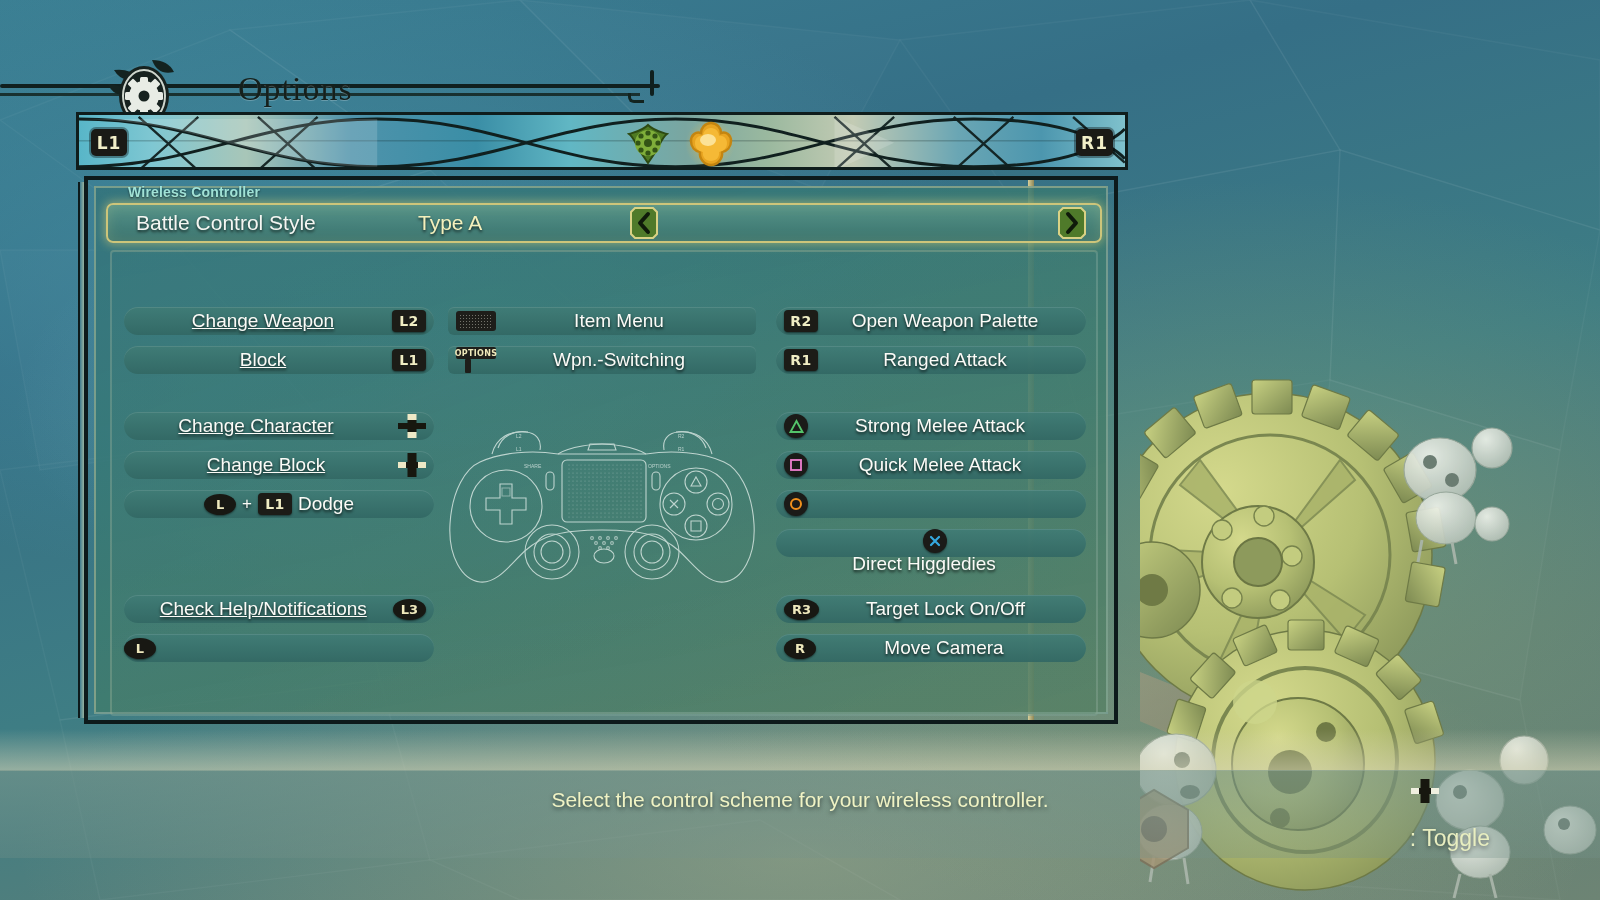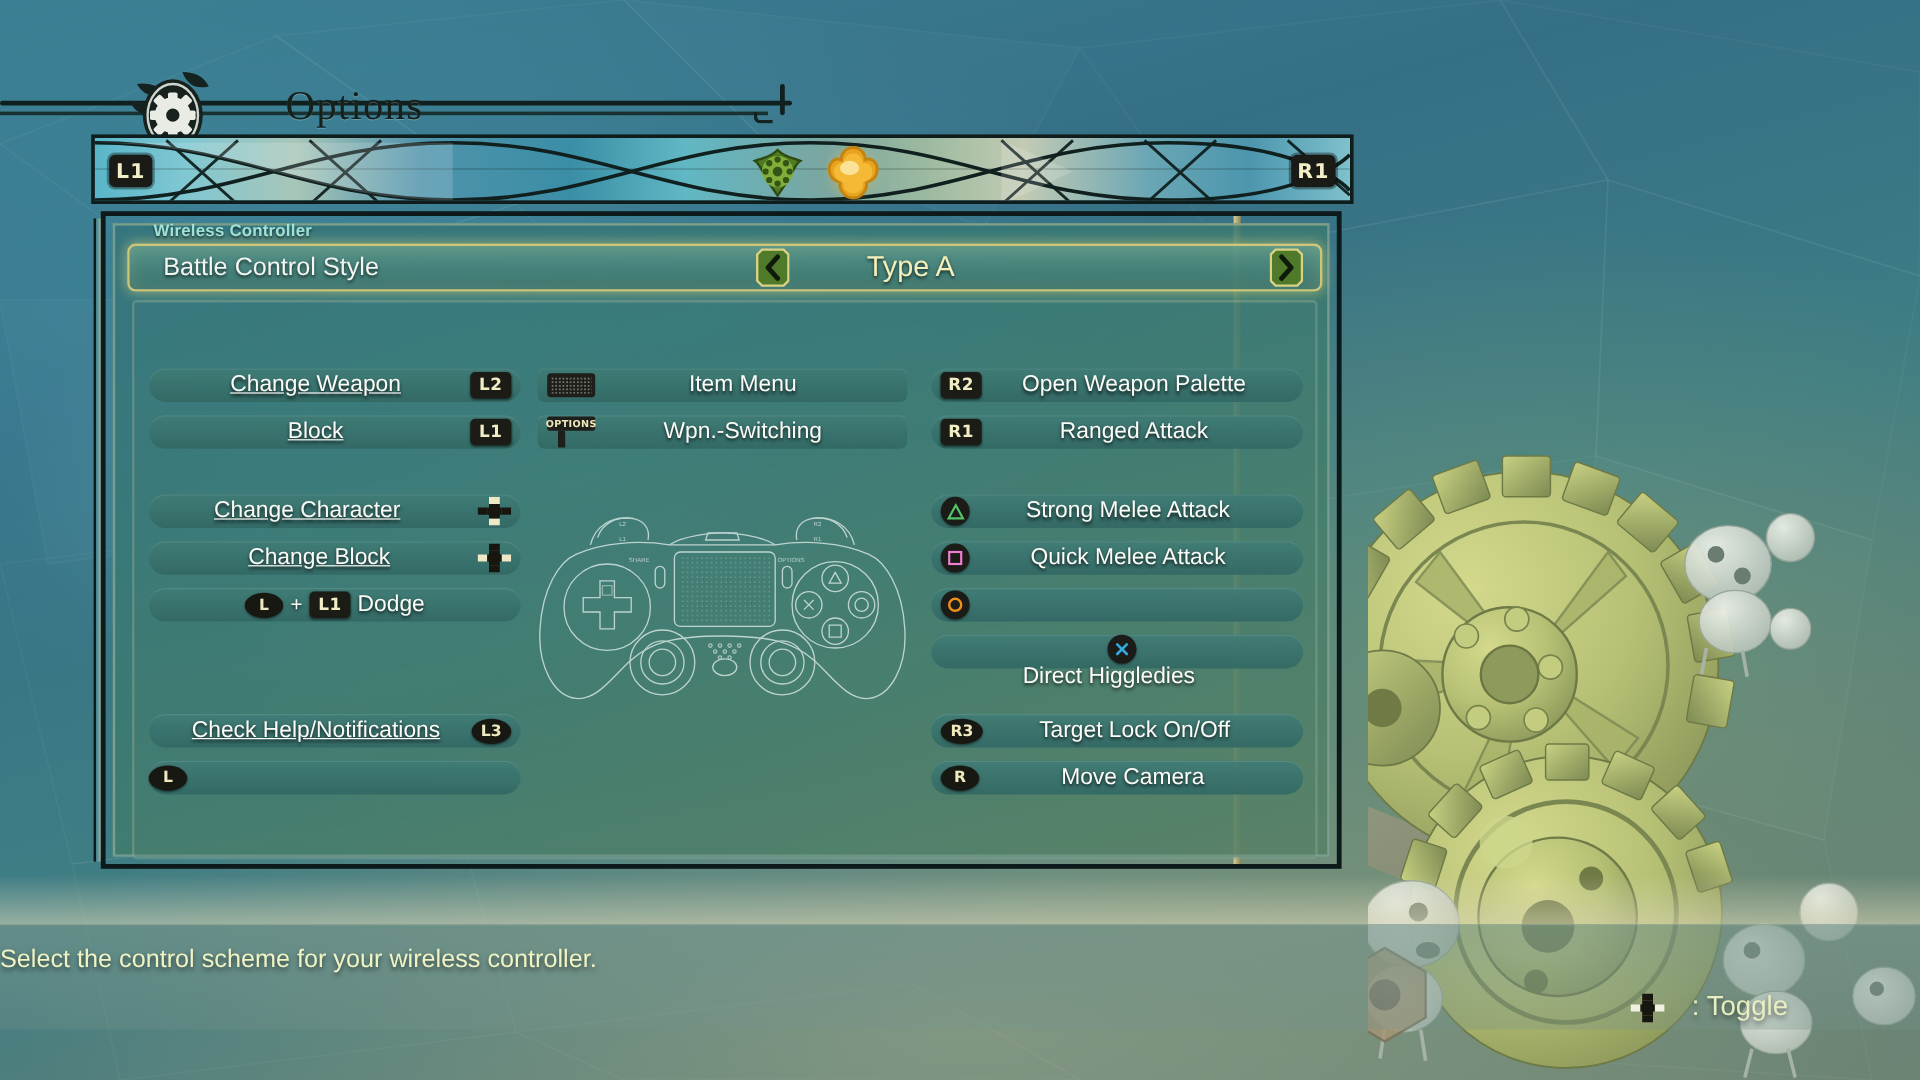--- a/index.html
+++ b/index.html
@@ -122,23 +122,23 @@
     border-radius: 7px;
     background: linear-gradient(180deg, rgba(96,156,140,0.75), rgba(58,114,108,0.8));
     box-shadow: 0 0 10px 2px rgba(226,212,120,0.45), inset 0 0 14px rgba(230,220,140,0.18);
     display: flex; align-items: center;
   }
   #option-label {
     position: absolute; left: 28px; font-size: 21px; color: #f4f6f2;
     text-shadow: 0 2px 3px rgba(0,0,0,0.7);
   }
   #option-value {
-    position: absolute; left: 0; right: 0; text-align: center;
+    position: absolute; left: 0; right: 0; text-align: left;
     margin-left: 310px;
-    font-size: 24px; color: #f4f0bc;
+    font-size: 21px; color: #f4f0bc;
     text-shadow: 0 2px 3px rgba(0,0,0,0.7);
   }
   .arrow-btn {
     position: absolute; width: 28px; height: 34px; cursor: pointer;
   }
   #arrow-left { left: 522px; }
   #arrow-right { right: 14px; }
 
   
   #bind-frame {
@@ -245,30 +245,30 @@
   #gear-art { position: absolute; right: 0; top: 340px; width: 460px; height: 560px; }
 
   
   #bottom-gradient {
     position:absolute; left:0; bottom: 129px; width: 100%; height: 42px;
     background: linear-gradient(180deg, rgba(215,212,180,0.0), rgba(222,218,186,0.55));
   }
   #bottom-bar {
     position:absolute; left:0; bottom: 42px; width: 100%; height: 88px;
     background: linear-gradient(180deg, rgba(120,150,140,0.62), rgba(116,146,138,0.30));
-    display:flex; align-items:flex-start; justify-content:flex-start;
+    display:flex; align-items:flex-start; justify-content:center;
   }
   #hint-text {
     margin-top: 18px;
     font-size: 21px; color: #f0f3c4;
     text-shadow: 0 2px 4px rgba(0,0,0,0.55);
   }
   #toggle-hint {
     position:absolute; right: 110px; bottom: 48px;
-    display:flex; align-items:flex-end; gap: 22px;
+    display:flex; align-items:flex-start; gap: 22px; flex-direction: column;
   }
   #toggle-hint .label { font-size: 23px; color:#e8eec0; text-shadow:0 2px 4px rgba(0,0,0,.5); }
 </style>
 </head>
 <body>
 
 <div id="bg">
   <svg id="bg-facets" viewBox="0 0 1600 900" preserveAspectRatio="none">
     <g fill="none" stroke="rgba(255,255,255,0.13)" stroke-width="1.4">
       <path d="M0,120 L230,30 L430,170 L180,250 Z"></path>

